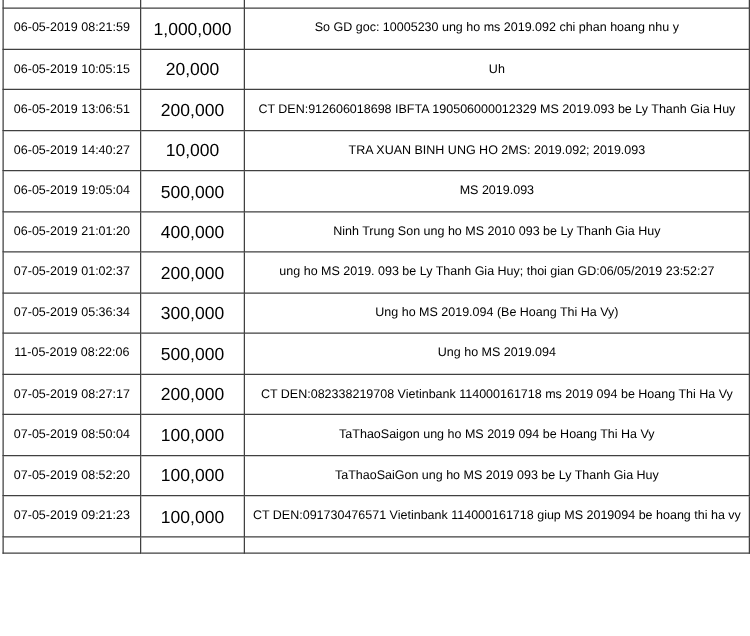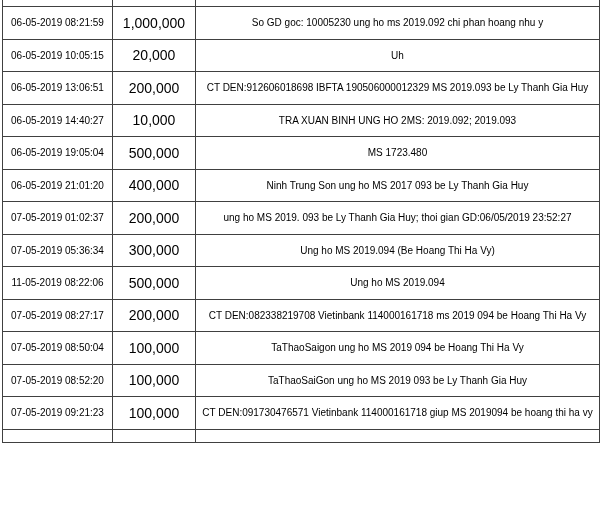--- a/index.html
+++ b/index.html
@@ -75,26 +75,26 @@
     <td class="cell-desc">CT DEN:912606018698 IBFTA 190506000012329 MS 2019.093 be Ly Thanh Gia Huy</td>
   </tr>
         <tr class="data-row">
     <td class="cell-date">06-05-2019 14:40:27</td>
     <td class="cell-amount">10,000</td>
     <td class="cell-desc">TRA XUAN BINH UNG HO 2MS: 2019.092; 2019.093</td>
   </tr>
         <tr class="data-row">
     <td class="cell-date">06-05-2019 19:05:04</td>
     <td class="cell-amount">500,000</td>
-    <td class="cell-desc">MS 1723.480</td>
+    <td class="cell-desc">MS 2019.093</td>
   </tr>
         <tr class="data-row">
     <td class="cell-date">06-05-2019 21:01:20</td>
     <td class="cell-amount">400,000</td>
-    <td class="cell-desc">Ninh Trung Son ung ho MS 2017 093 be Ly Thanh Gia Huy</td>
+    <td class="cell-desc">Ninh Trung Son ung ho MS 2010 093 be Ly Thanh Gia Huy</td>
   </tr>
         <tr class="data-row">
     <td class="cell-date">07-05-2019 01:02:37</td>
     <td class="cell-amount">200,000</td>
     <td class="cell-desc">ung ho MS 2019. 093 be Ly Thanh Gia Huy; thoi gian GD:06/05/2019 23:52:27</td>
   </tr>
         <tr class="data-row">
     <td class="cell-date">07-05-2019 05:36:34</td>
     <td class="cell-amount">300,000</td>
     <td class="cell-desc">Ung ho MS 2019.094 (Be Hoang Thi Ha Vy)</td>

